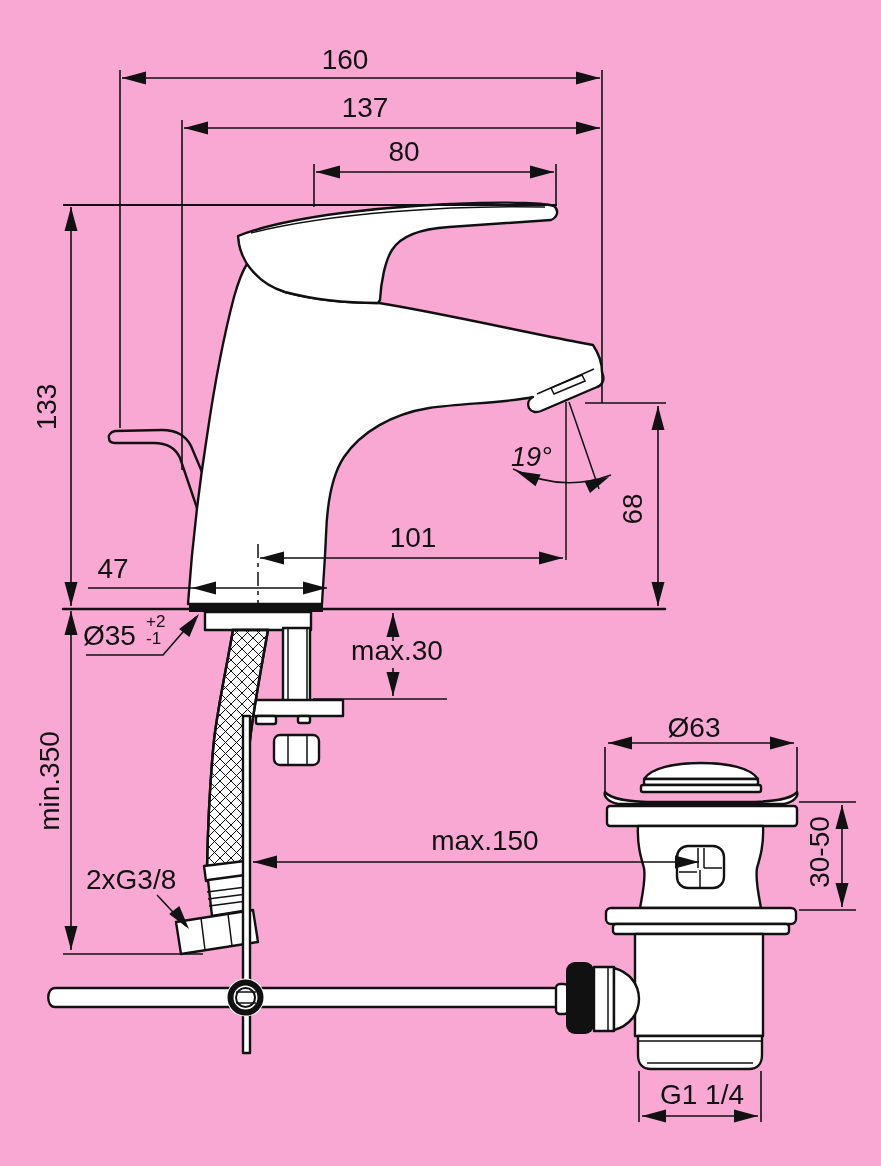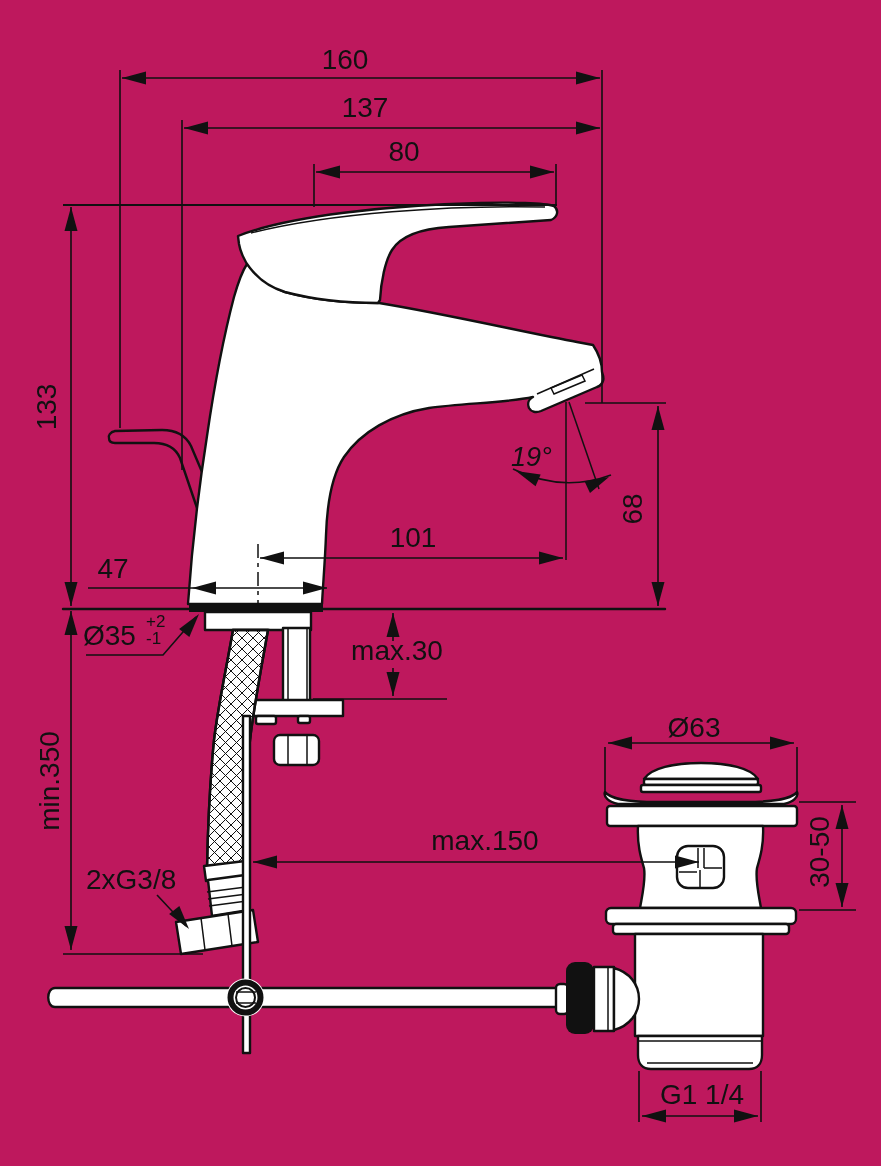--- a/index.html
+++ b/index.html
@@ -1,16 +1,16 @@
 <!DOCTYPE html>
 <html><head>
 <meta charset="utf-8">
 <style>
   html,body{margin:0;padding:0;background:#ffffff;}
-  .page{width:881px;height:1166px;background:#be185d;position:relative;font-family:"Liberation Sans",sans-serif;}
+  .page{width:881px;height:1166px;background:#f9a8d4;position:relative;font-family:"Liberation Sans",sans-serif;}
   svg{display:block;}
   text{fill:#111;font-family:"Liberation Sans","DejaVu Sans",sans-serif;font-size:28px;}
   .small{font-size:17px;}
   .ital{font-style:italic;font-size:27px;}
   .art{stroke:#111;stroke-width:2.4;fill:none;stroke-linecap:round;stroke-linejoin:round;}
   .artf{stroke:#111;stroke-width:2.4;fill:#fff;stroke-linejoin:round;}
   .thin{stroke:#111;stroke-width:1.5;fill:none;}
   .dim{stroke:#111;stroke-width:1.6;fill:none;}
   .ref{stroke:#111;stroke-width:1.8;fill:none;}
 </style>

